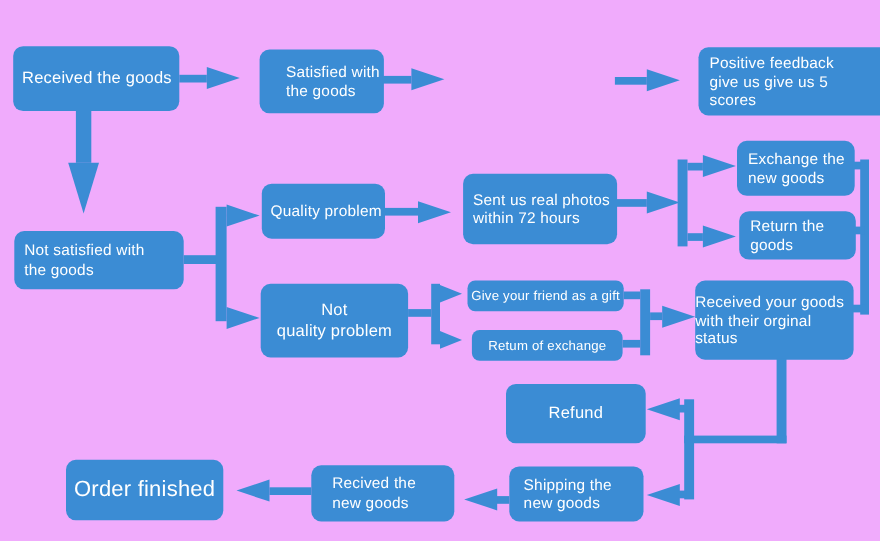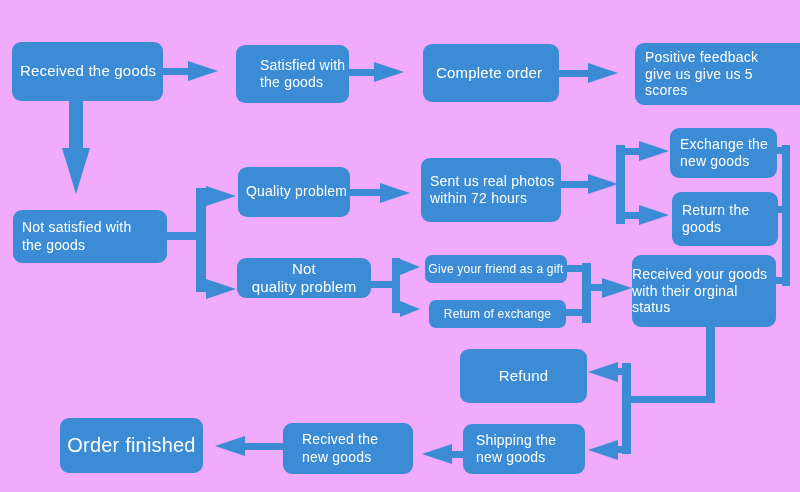--- a/index.html
+++ b/index.html
@@ -29,41 +29,40 @@
 </head>
 <body>
 
 <div class="canvas">
 
   <div class="node" style="left:12px;top:42px;width:151px;height:59px;padding-left:8px;font-size:15px">Received the goods</div>
 
   <div class="node" style="left:236px;top:45px;width:113px;height:58px;padding-left:24px">Satisfied with
 the goods</div>
 
-  <div class="node" style="left:423px;top:44px;width:136px;height:58px;padding-left:13px;font-size:15px">Complete order</div>
 
   <div class="node" style="left:635px;top:43px;width:174px;height:62px;padding-left:10px;line-height:1.18">Positive feedback
 give us give us 5
 scores</div>
 
   <div class="node" style="left:13px;top:210px;width:154px;height:53px;padding-left:9px">Not satisfied with
 the goods</div>
 
   <div class="node" style="left:238px;top:167px;width:112px;height:50px;padding-left:8px">Quality problem</div>
 
   <div class="node" style="left:421px;top:158px;width:140px;height:64px;padding-left:9px">Sent us real photos
 within 72 hours</div>
 
   <div class="node" style="left:670px;top:128px;width:107px;height:50px;padding-left:10px">Exchange the
 new goods</div>
 
-  <div class="node" style="left:672px;top:192px;width:106px;height:54px;padding-left:10px">Return the
+  <div class="node" style="left:672px;top:192px;width:106px;height:44px;padding-left:10px">Return the
 goods</div>
 
-  <div class="node center" style="left:237px;top:258px;width:134px;height:40px;font-size:15px">Not
+  <div class="node center" style="left:237px;top:258px;width:134px;height:67px;font-size:15px">Not
 quality problem</div>
 
   <div class="node small center" style="left:425px;top:255px;width:142px;height:28px">Give your friend as a gift</div>
 
   <div class="node small center" style="left:429px;top:300px;width:137px;height:28px">Retum of exchange</div>
 
   <div class="node" style="left:632px;top:255px;width:144px;height:72px;line-height:1.18">Received your goods
 with their orginal
 status</div>
 

